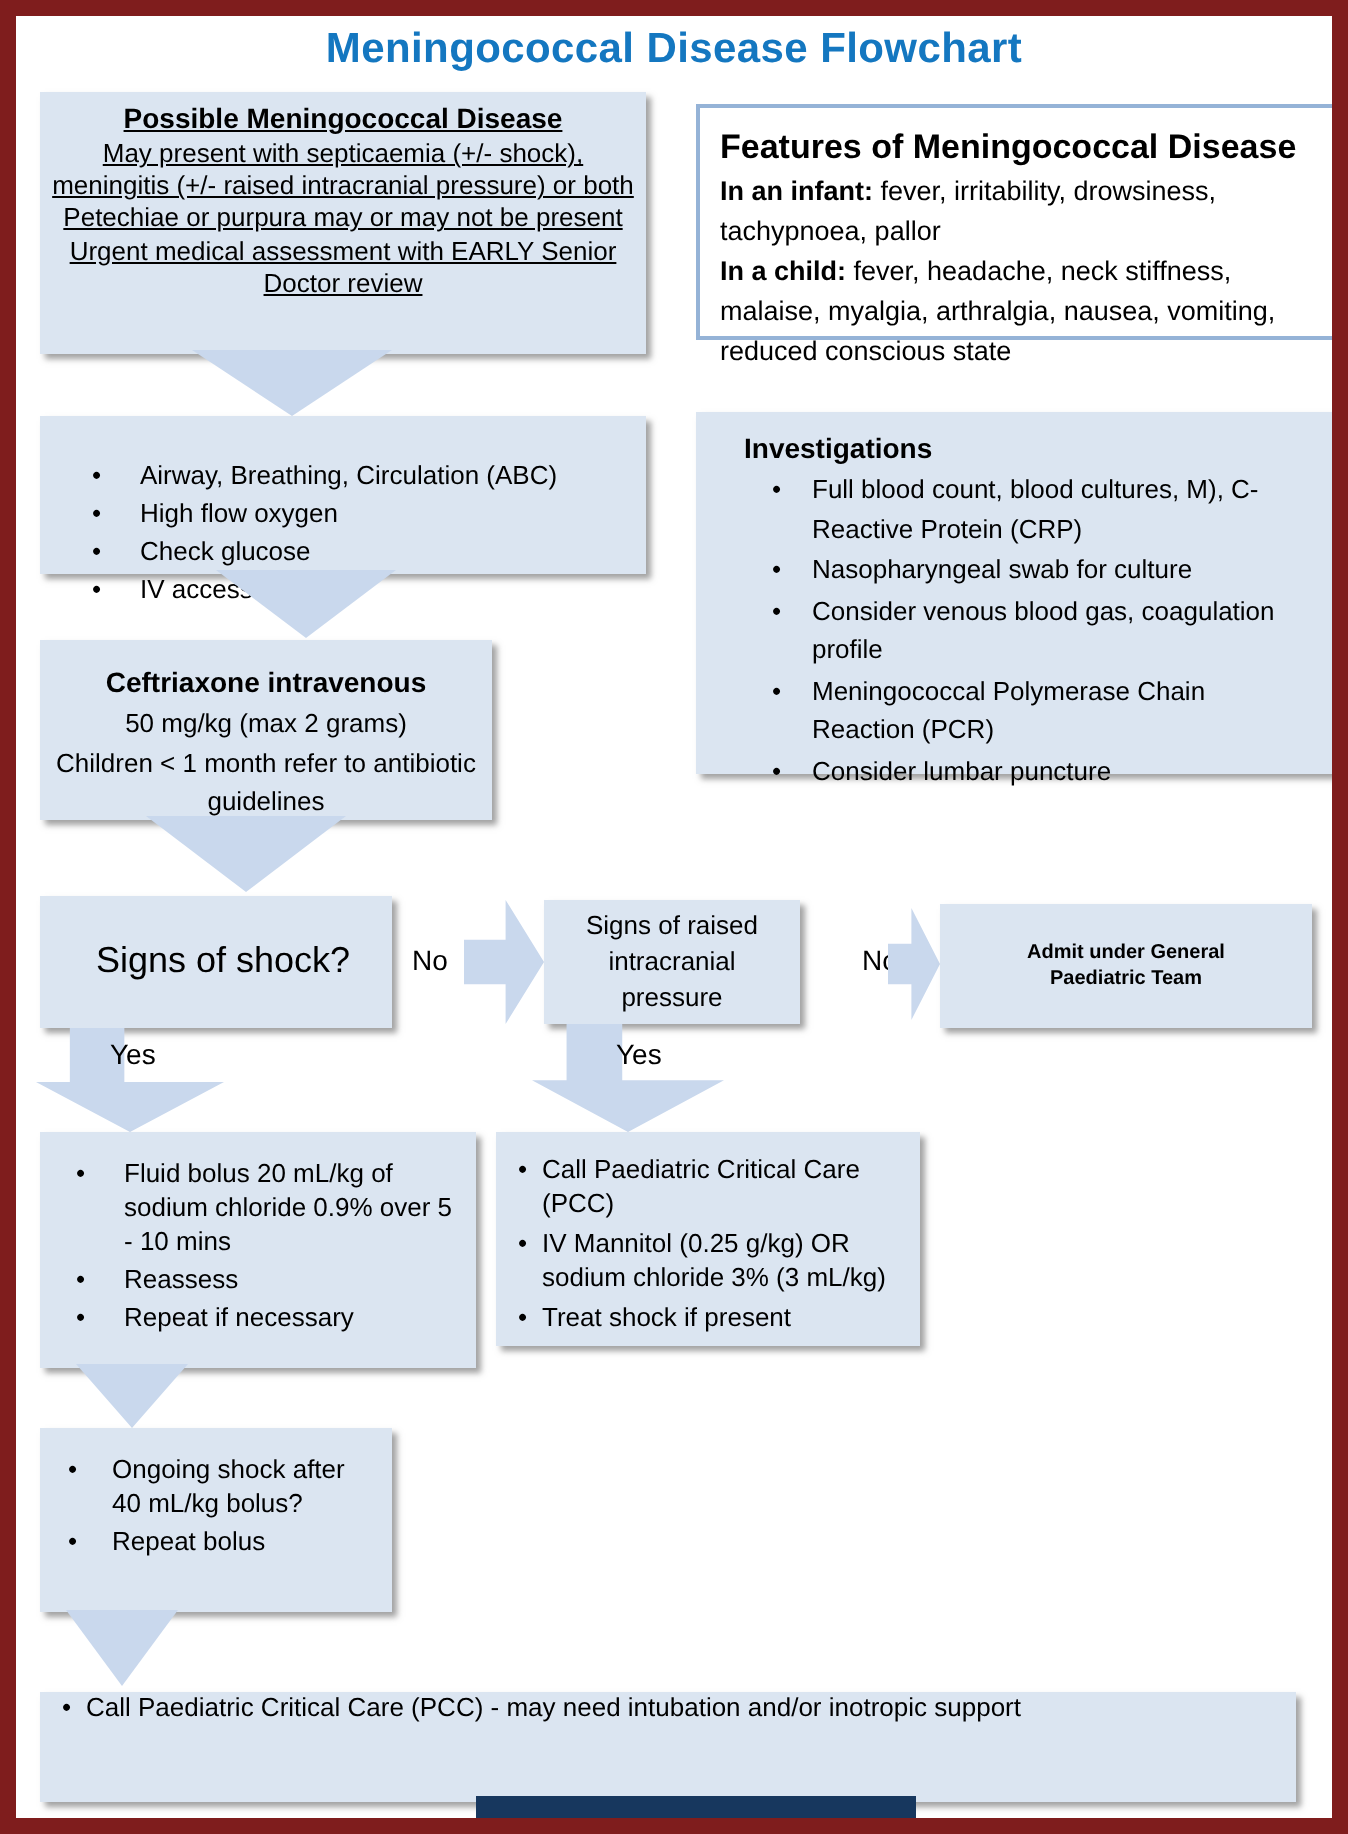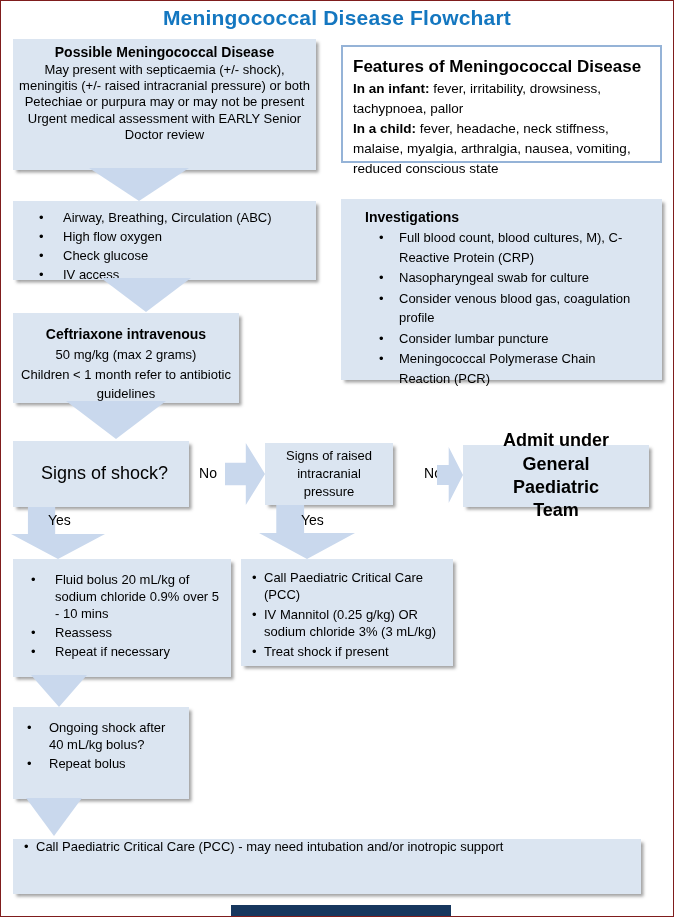--- a/index.html
+++ b/index.html
@@ -1,20 +1,20 @@
 <!DOCTYPE html>
 <html style="--title_blue: #1477c0; --box_fill: #dbe5f1; --arrow_fill: #c9d8ed; --features_border: #95b3d7; --bottom_bar: #17375e;"><head>
 <meta charset="utf-8">
 <style>
   * { box-sizing: border-box; margin: 0; padding: 0; }
   html,body { background:#fff; }
   #page {
     position: relative;
     width: 674px; height: 917px;
-    border: 1px solid #7f1d1d;
+    border: 8px solid #7f1d1d;
     background: #fff;
     font-family: "Liberation Sans", sans-serif;
     color: #000;
     overflow: hidden;
   }
   .title {
     position: absolute; top: 5px; left: 0; width: 100%;
     text-align: center;
     font-size: 21px; font-weight: bold;
     color: var(--title_blue);
@@ -22,49 +22,49 @@
   }
   .bx {
     position: absolute;
     background: var(--box_fill);
     box-shadow: 2.5px 2.5px 3px rgba(110,110,110,0.65);
     font-size: 13px;
     line-height: 1.3;
   }
   .hd { font-weight: bold; font-size: 14px; }
   
-  #box-possible { left:12px; top:38px; width:303px; height:131px; text-align:center; padding:4px 6px; }
+  #box-possible { left:12px; top:38px; width:303px; height:131px; text-align:center; padding:4px 6px;text-decoration:underline; }
   #box-possible .hd { margin-bottom:1px; }
   #box-possible p { line-height:1.24; }
   
   #box-features { left:340px; top:44px; width:321px; height:118px;
     background:#fff; border:2px solid var(--features_border); box-shadow:none;
     padding:7px 10px; font-size:13.5px; line-height:1.48; }
   #box-features .hd { font-size:17px; }
   .bold-inline { font-weight:bold; }
   
   ul.blist { list-style:none; }
   ul.blist li { position:relative; }
   .indent-wide li { padding-left:42px; margin-bottom:2px; }
   .indent-wide li::before { content:"\2022"; position:absolute; left:18px; }
   .indent-mid li { padding-left:34px; margin-bottom:1px; }
   .indent-mid li::before { content:"\2022"; position:absolute; left:14px; }
   .indent-tight li { padding-left:13px; margin-bottom:3px; }
   .indent-tight li::before { content:"\2022"; position:absolute; left:1px; }
   
-  #box-abc { left:12px; top:200px; width:303px; height:79px; padding:9px 8px 4px 8px; }
+  #box-abc { left:12px; top:200px; width:303px; height:79px; padding:22px 8px 4px 8px; }
   
   #box-inv { left:340px; top:198px; width:321px; height:181px; padding:8px 24px; line-height:1.5; }
   #box-inv li { line-height:1.5; }
   
   #box-ceft { left:12px; top:312px; width:226px; height:90px; text-align:center; padding:11px 8px; line-height:1.5; }
   
   #box-shock { left:12px; top:440px; width:176px; height:66px; display:flex; align-items:center; padding-left:28px; font-size:18px; }
   #box-icp { left:264px; top:442px; width:128px; height:62px; display:flex; align-items:center; justify-content:center; text-align:center; padding:0 6px; line-height:1.4; }
-  #box-admit { left:462px; top:444px; width:186px; height:62px; display:flex; align-items:center; justify-content:center; text-align:center; padding:0 26px; font-weight:bold; font-size:18px; line-height:1.3; }
+  #box-admit { left:462px; top:444px; width:186px; height:62px; display:flex; align-items:center; justify-content:center; text-align:center; padding:0 26px; font-weight:bold; font-size:10px; line-height:1.3; }
   .lbl { position:absolute; font-size:14px; }
   #lbl-no1 { left:190px; top:464px; width:34px; text-align:center; }
   #lbl-no2 { left:417px; top:464px; width:30px; text-align:center; }
   #lbl-yes1 { left:47px; top:511px; }
   #lbl-yes2 { left:300px; top:511px; }
   
   .shape { position:absolute; background: var(--arrow_fill); }
   .tri-down { clip-path: polygon(0 0, 100% 0, 50% 100%); }
   #tri-a { left:88px; top:167px; width:100px; height:33px; }
   #tri-c { left:100px; top:277px; width:90px; height:34px; }
@@ -119,22 +119,22 @@
     </ul>
   </div>
   <div class="shape tri-down" id="tri-c"></div>
 
   <div class="bx" id="box-inv">
     <div class="hd">Investigations</div>
     <ul class="blist indent-mid">
       <li>Full blood count, blood cultures, M), C-Reactive Protein (CRP)</li>
       <li>Nasopharyngeal swab for culture</li>
       <li>Consider venous blood gas, coagulation profile</li>
+      <li>Meningococcal Polymerase Chain Reaction (PCR)</li>
       <li>Consider lumbar puncture</li>
-      <li>Meningococcal Polymerase Chain Reaction (PCR)</li>
     </ul>
   </div>
 
   <div class="bx" id="box-ceft">
     <div class="hd">Ceftriaxone intravenous</div>
     <p>50 mg/kg (max 2 grams)</p>
     <p>Children &lt; 1 month refer to antibiotic guidelines</p>
   </div>
   <div class="shape tri-down" id="tri-e"></div>
 

